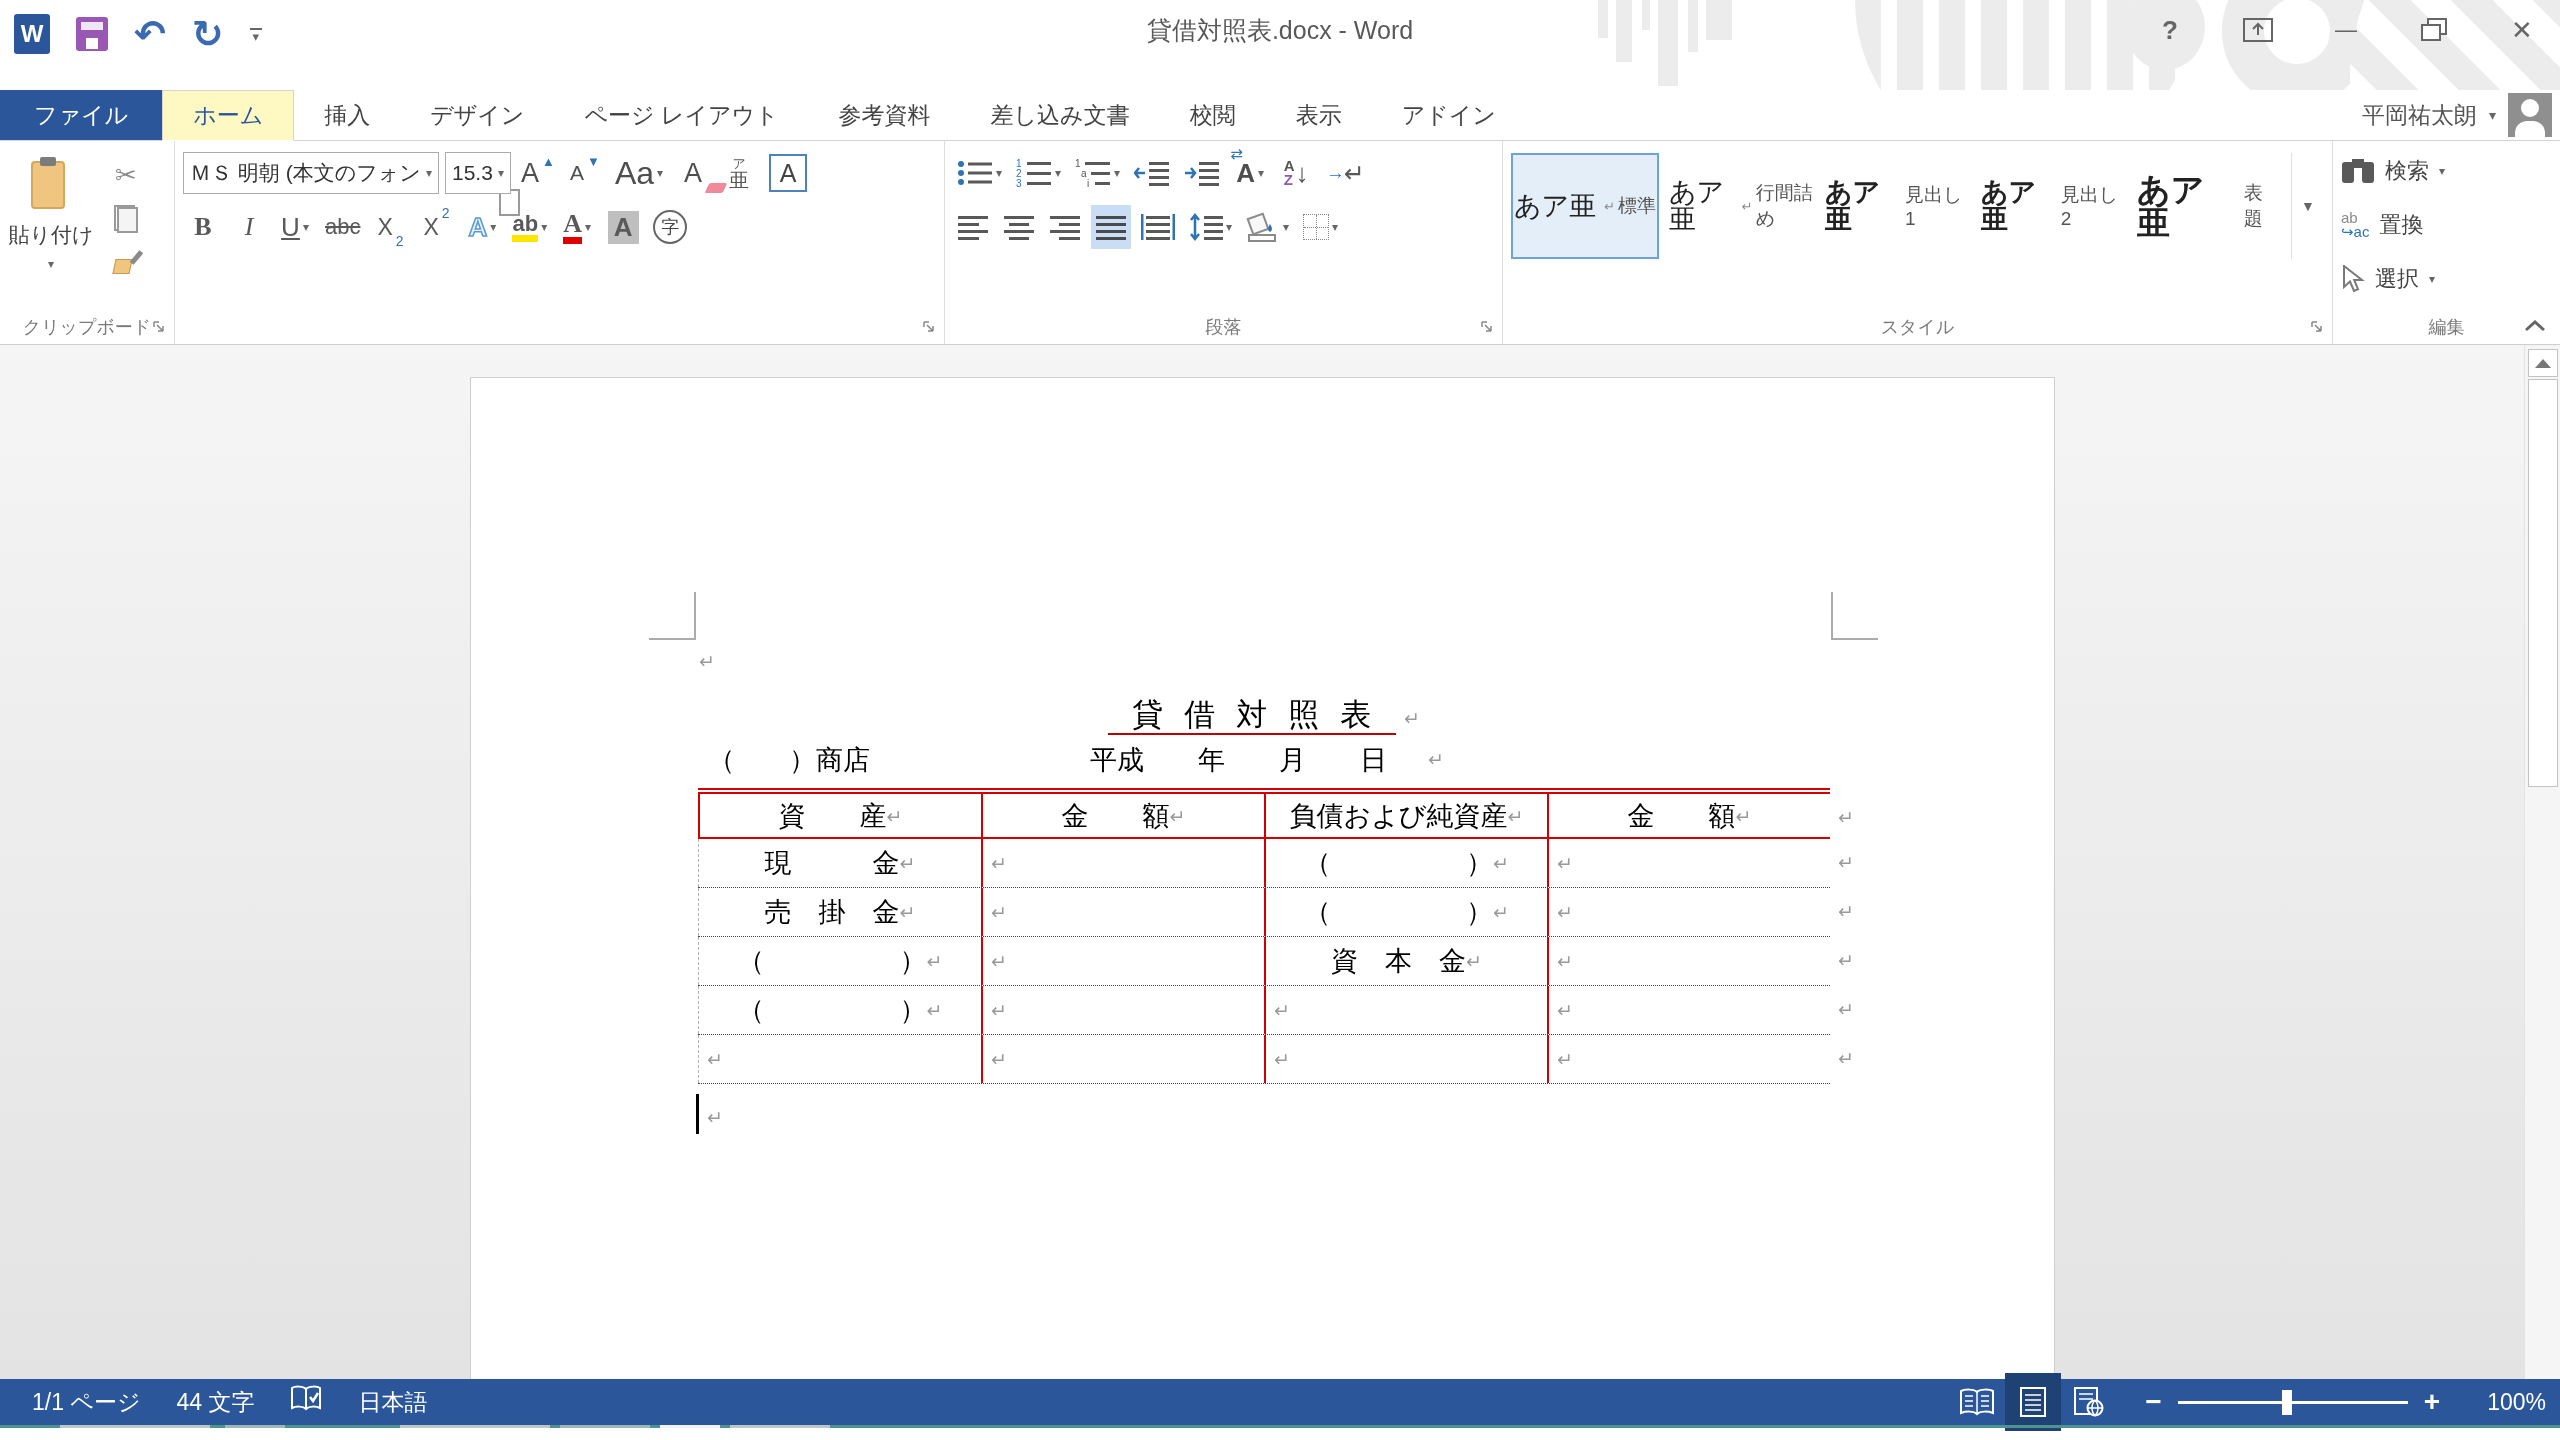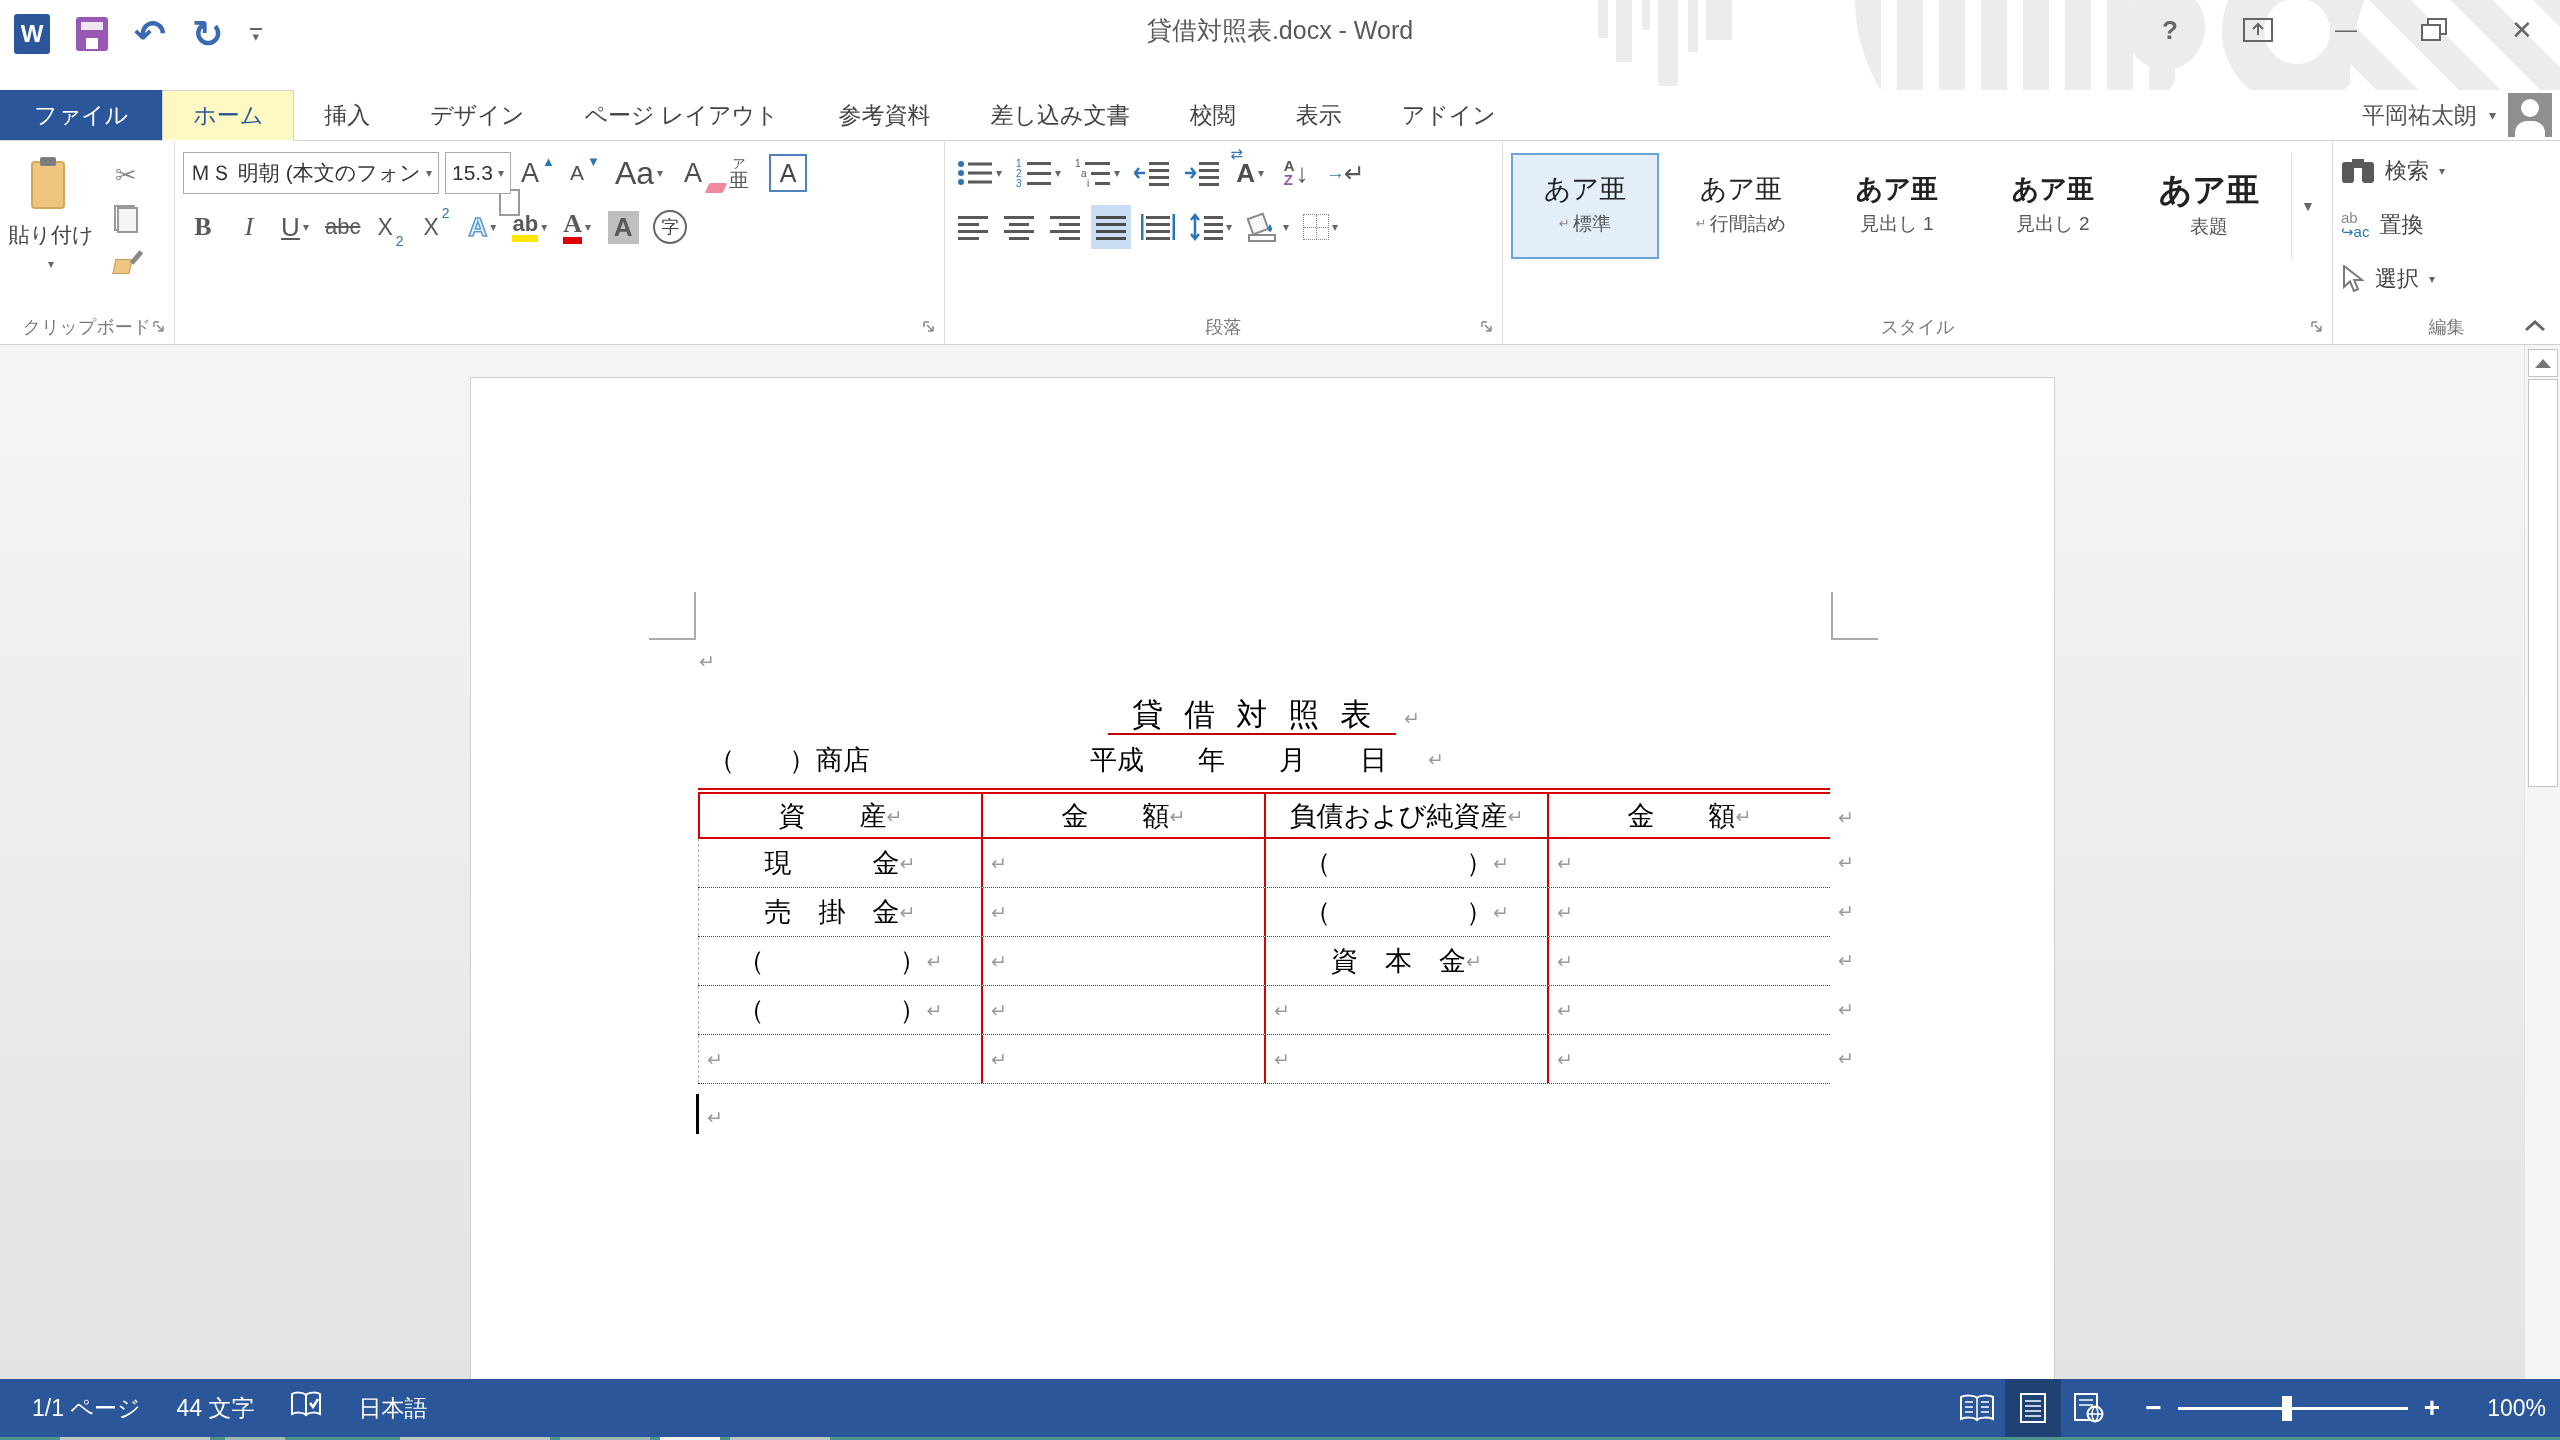--- a/index.html
+++ b/index.html
@@ -98,21 +98,21 @@
   .sort .az{display:flex;flex-direction:column;font-size:15px;font-weight:bold;line-height:14px}
   .sort .az .a{color:#555}.sort .az .z{color:#8E59B5}
   .sort .dn{font-size:26px;color:#555}
   .marks{font-size:25px;color:#595959;display:flex;align-items:center}
   .marks .mb{color:#2E74B5;font-size:19px;margin-right:-4px}
   .bordbox{position:relative;width:26px;height:26px;border:1px dotted #8A8A8A}
   .bordbox:before{content:"";position:absolute;left:50%;top:0;bottom:0;border-left:1px dotted #8A8A8A}
   .bordbox:after{content:"";position:absolute;top:50%;left:0;right:0;border-top:1px dotted #8A8A8A}
   
   .g-sty{width:830px;display:flex;gap:8px;padding-top:12px}
-  .sitem{width:152px;height:106px;display:flex;flex-direction:column;align-items:center;justify-content:center;gap:8px;border:2px solid transparent}
+  .sitem{width:152px;height:106px;display:flex;align-items:center;justify-content:center;gap:8px;border:2px solid transparent}
   .sitem.selected{border-color:#6DA4D8;background:#E4EEF9}
   .sprev{font-size:27px;color:#222;line-height:1}
   .sname{font-size:19px;color:#555;display:flex;align-items:center;gap:3px}
   .sname .pfx{font-size:13px;color:#888}
   .h1p,.h2p{font-weight:bold}.ttlp{font-weight:bold;font-size:33px}
   .smore{width:34px;height:106px;border-left:1px solid #E0E0E0;display:flex;align-items:center;justify-content:center;color:#666;font-size:14px}
   
   .g-edit{width:227px;display:flex;flex-direction:column;gap:6px;padding-top:6px}
   .erow{display:flex;align-items:center;gap:10px;height:48px;font-size:22px;color:#444}
   .collapse{position:absolute;right:14px;bottom:8px}
@@ -141,21 +141,21 @@
   .tcell.empty{justify-content:flex-start;padding-left:8px}
   .rem{position:absolute;right:-24px;top:12px}
   .caret{position:absolute;left:225px;top:716px;width:3px;height:40px;background:#000}
   .pmend{position:absolute;left:236px;top:728px}
   
   .vscroll{position:absolute;right:0;top:0;width:36px;height:100%;background:#F5F5F5;border-left:1px solid #E4E4E4}
   .vup{position:absolute;left:3px;top:4px;width:30px;height:28px;background:#fff;border:1px solid #C3C3C3;display:flex;align-items:center;justify-content:center}
   .vup i{width:0;height:0;border-left:8px solid transparent;border-right:8px solid transparent;border-bottom:9px solid #777}
   .vthumb{position:absolute;left:3px;top:34px;width:30px;height:408px;background:#fff;border:1px solid #C3C3C3}
   
-  .statusbar{height:58px;background:#2B579A;color:#fff;display:flex;align-items:center;font-size:23px;padding:16px 14px;position:relative}
+  .statusbar{height:46px;background:#2B579A;color:#fff;display:flex;align-items:center;font-size:23px;padding:16px 14px;position:relative}
   .sgap{margin-left:36px}
   .viewbtns{margin-left:auto;display:flex;align-items:center}
   .vbtn{width:56px;height:58px;display:flex;align-items:center;justify-content:center}
   .vbtn.active{background:#1E4273}
   .zoomctl{display:flex;align-items:center;gap:16px;margin:0 20px 0 28px}
   .zminus,.zplus{font-size:28px;font-weight:bold}
   .ztrack{position:relative;width:230px;height:3px;background:#fff}
   .zthumb{position:absolute;left:104px;top:-11px;width:10px;height:25px;background:#fff}
   .zlevel{width:86px;text-align:right}
   .bottomstrip{height:3px;background:#4E938D;position:relative}

